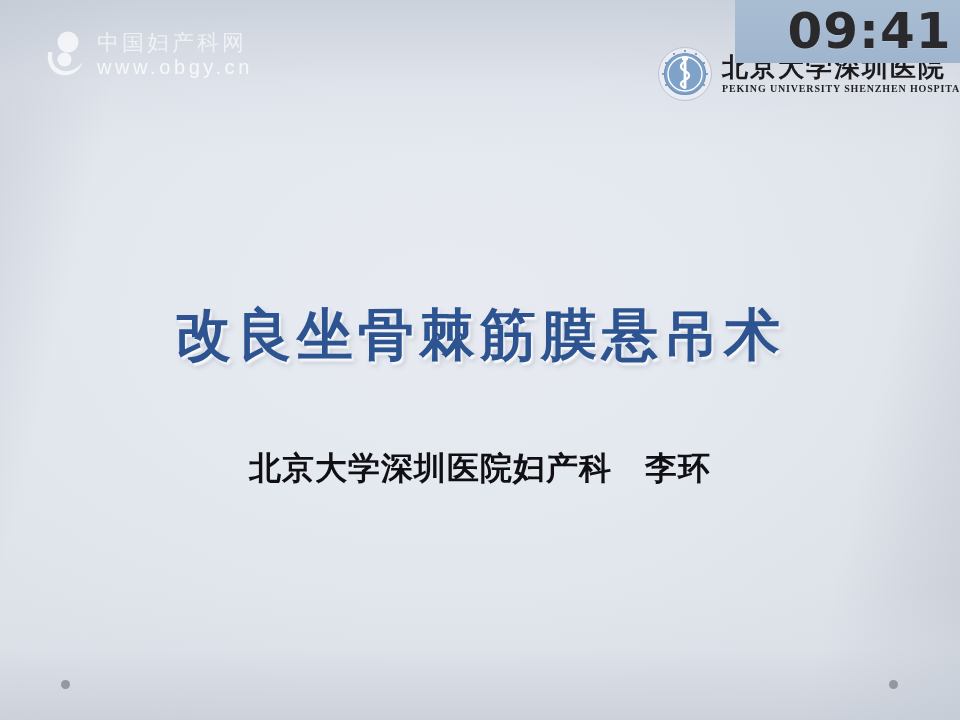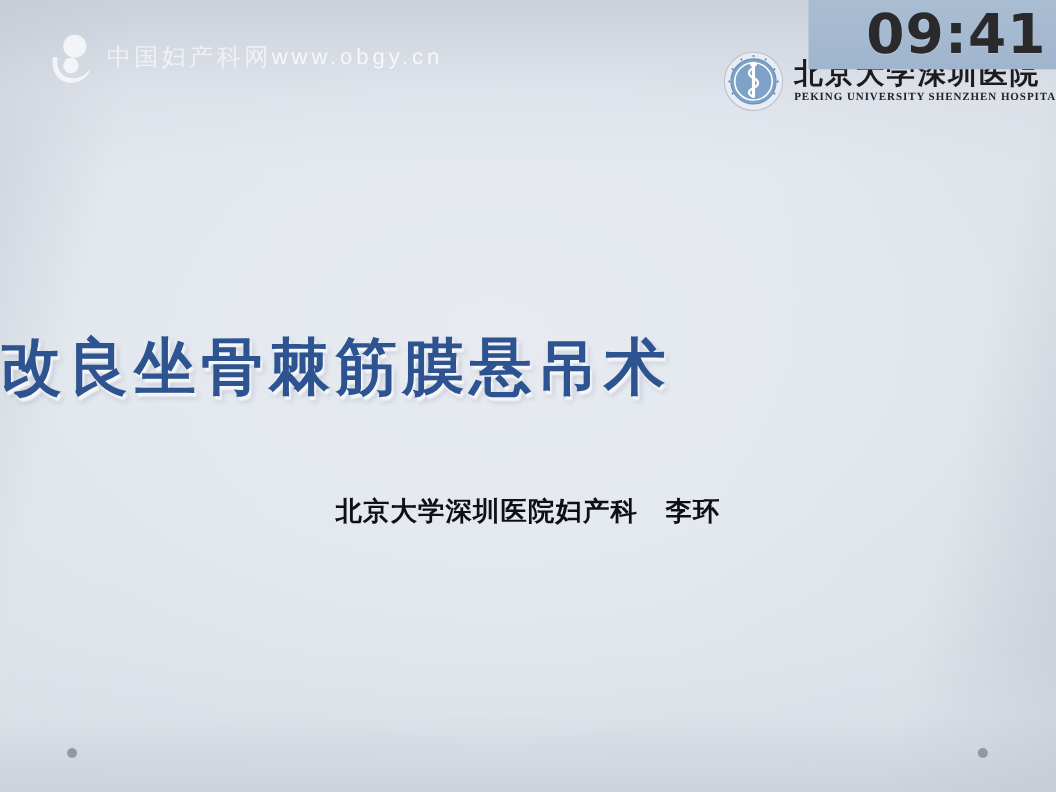--- a/index.html
+++ b/index.html
@@ -68,21 +68,21 @@
     pointer-events: none;
   }
   .wm-mark {
     width: 42px;
     height: 48px;
     position: relative;
     flex: none;
   }
   .wm-text {
     display: flex;
-    flex-direction: row;
+    flex-direction: column;
     line-height: 1;
   }
   .wm-cn {
     font-size: 22px;
     letter-spacing: 3px;
     color: rgba(255,255,255,0.62);
     font-family: "DejaVu Sans", sans-serif;
     font-weight: 500;
     margin-bottom: 3px;
   }
@@ -154,40 +154,40 @@
     font-weight: bold;
     white-space: nowrap;
   }
 
   
   .slide-title {
     position: absolute;
     left: 0;
     right: 0;
     top: 303px;
-    text-align: left;
+    text-align: center;
     font-family: "DejaVu Sans", sans-serif;
     font-weight: bold;
     font-size: 56px;
     line-height: 1.15;
     letter-spacing: 5px;
     color: #2d5490;
     text-shadow: 2px 3px 2px rgba(255,255,255,0.85),
                  3px 4px 5px rgba(120,132,152,0.38);
     white-space: nowrap;
   }
   .slide-subtitle {
     position: absolute;
     left: 0;
     right: 0;
     top: 452px;
     text-align: center;
-    font-family: Liberation Sans, sans-serif;
-    font-weight: bold;
-    font-size: 24px;
+    font-family: Liberation Mono, monospace;
+    font-weight: bold;
+    font-size: 32px;
     line-height: 1.2;
     letter-spacing: 1px;
     color: #101014;
     white-space: pre;
   }
 
   
   .dot {
     position: absolute;
     width: 9px;

